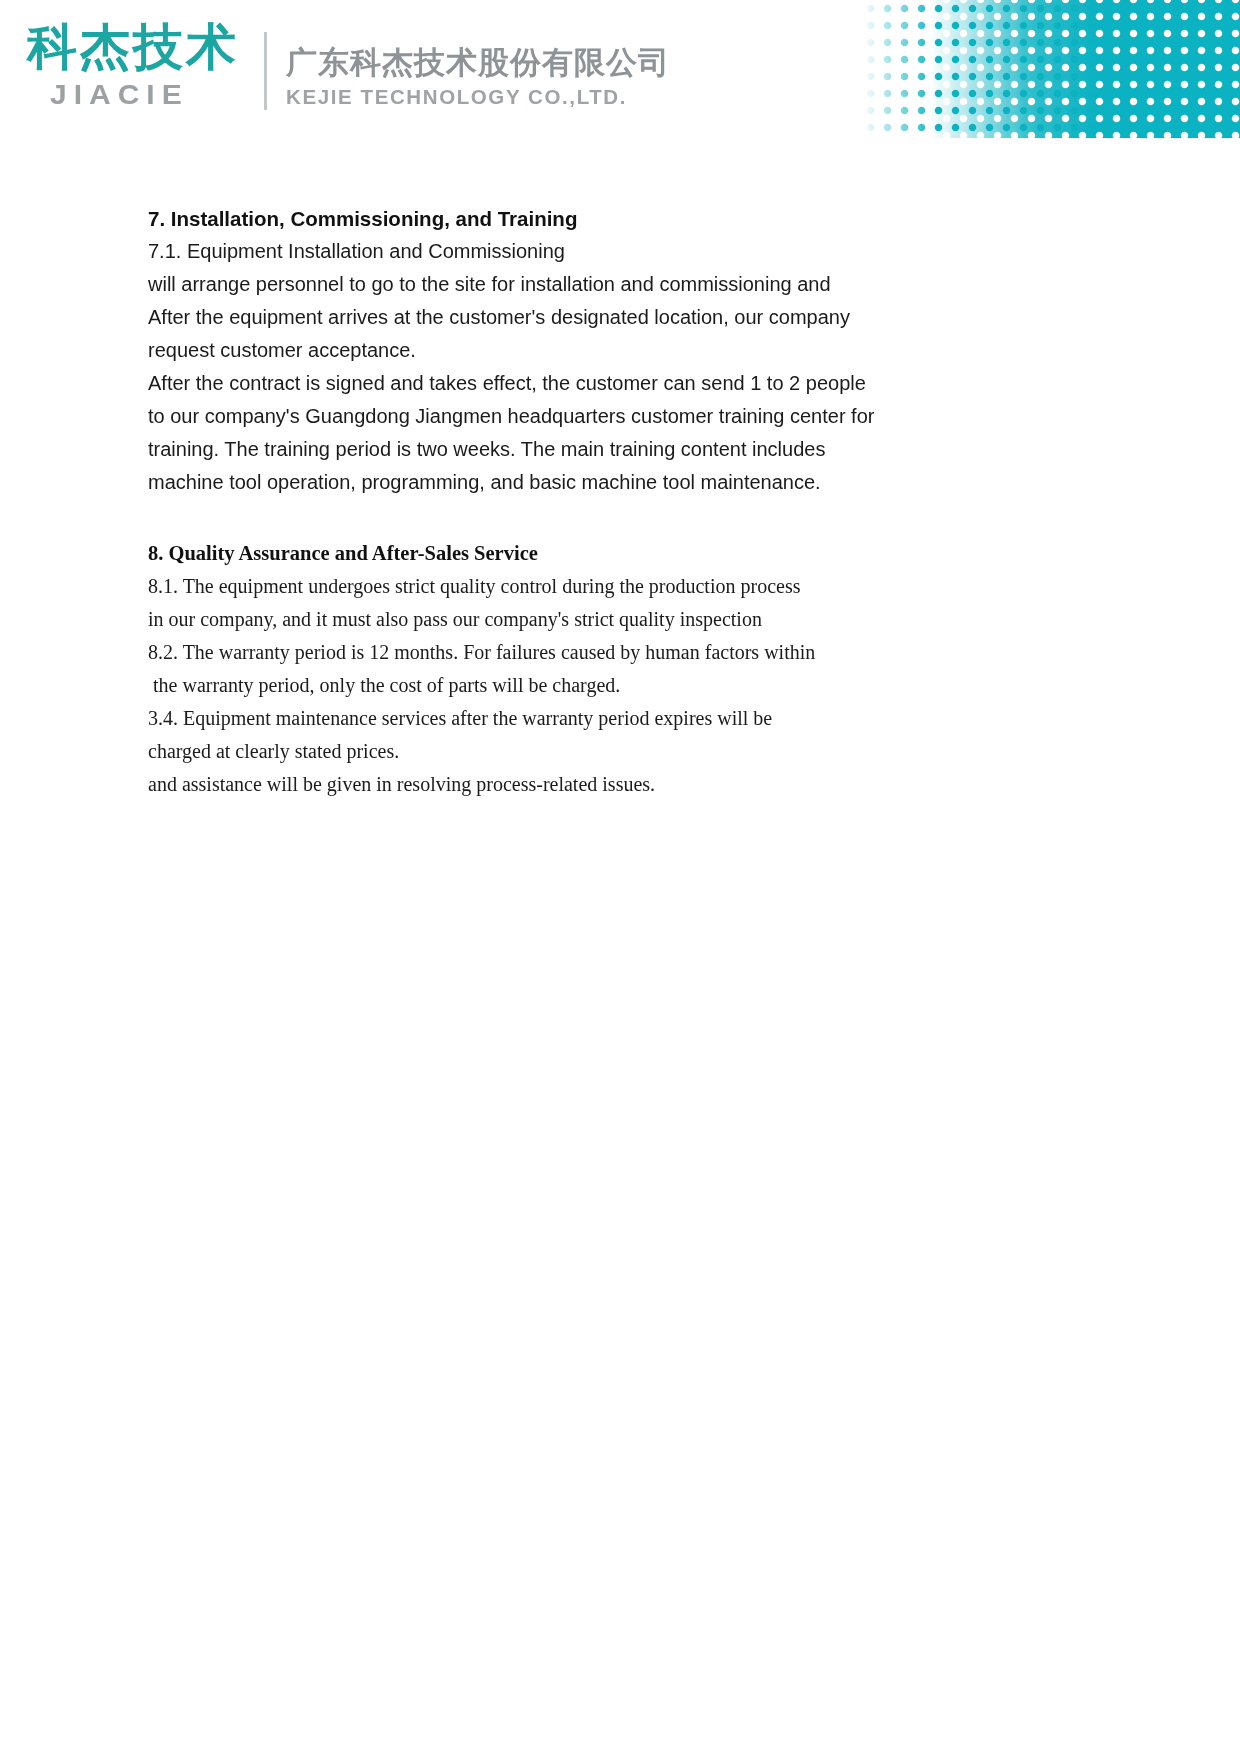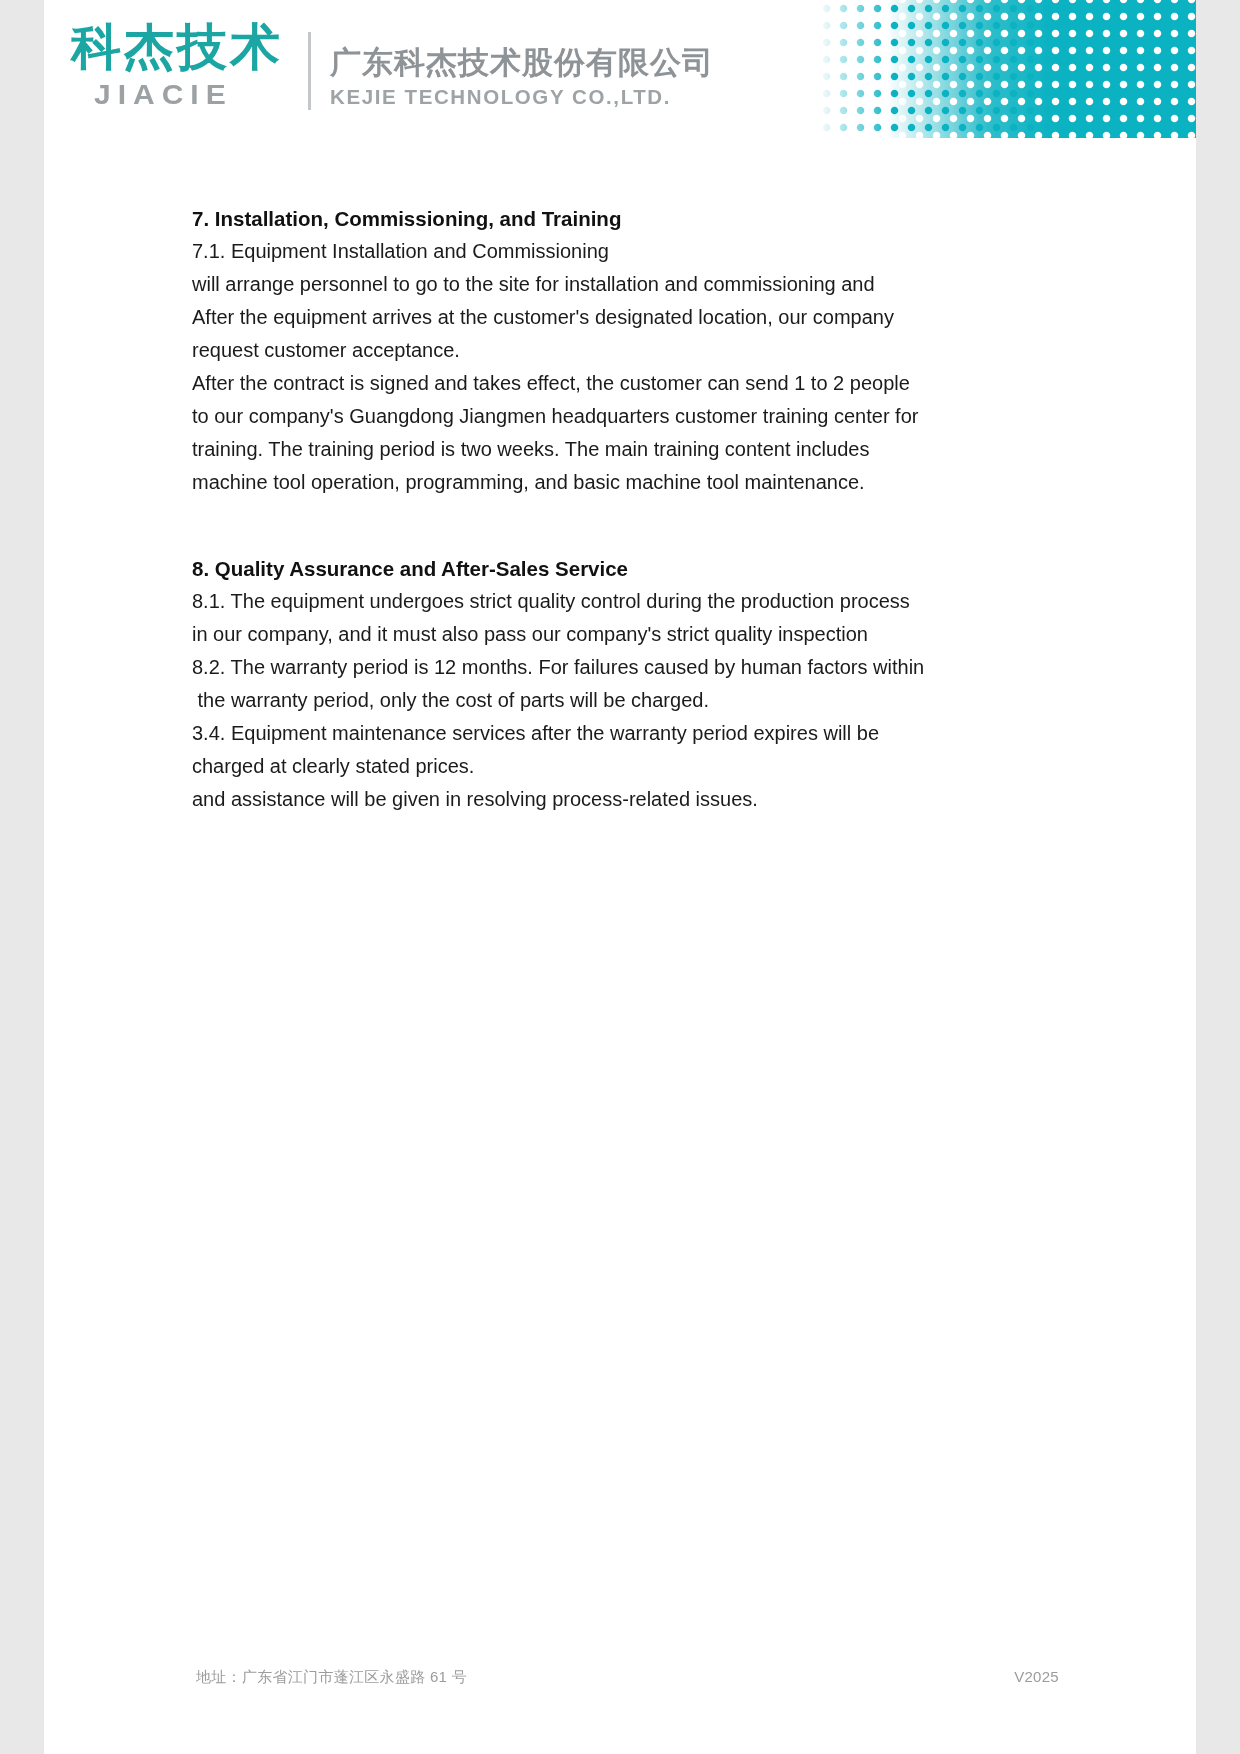--- a/index.html
+++ b/index.html
@@ -1,18 +1,18 @@
 <!DOCTYPE html>
 <html><head>
 <meta charset="utf-8">
 <style>
   html,body{margin:0;padding:0;background:#e8e8e8;}
   .page{
     position:relative;
-    width:1152px;height:1754px;
+    width:1240px;height:1754px;
     margin:0 auto;
     background:#ffffff;
     overflow:hidden;
     font-family:"Liberation Sans","DejaVu Sans",sans-serif;
     color:#1b1b1b;
   }
 
   
   .logo-zh{
     position:absolute;left:27px;top:22px;
@@ -59,21 +59,21 @@
   .doc-body{
     position:absolute;left:148px;top:202px;width:860px;
     font-size:20px;line-height:33px;
   }
   .doc-section h2{
     margin:0;
     font-size:20.5px;font-weight:bold;line-height:33px;
     color:#111;
   }
   .doc-section.sec-7 h2{}
-  .doc-section.sec-8{margin-top:53px;}
+  .doc-section.sec-8{margin-top:38px;font-family:Liberation Serif, serif;}
   .line{white-space:pre;line-height:33px;}
 
   
   .page-footer{
     position:absolute;left:152px;top:1668px;width:863px;
     display:flex;justify-content:space-between;align-items:baseline;
     font-size:15px;color:#9c9c9c;letter-spacing:.3px;
   }
 </style>
 </head>
@@ -112,18 +112,14 @@
           <div class="line">in our company, and it must also pass our company's strict quality inspection</div>
           <div class="line">8.2. The warranty period is 12 months. For failures caused by human factors within</div>
           <div class="line"> the warranty period, only the cost of parts will be charged.</div>
           <div class="line">3.4. Equipment maintenance services after the warranty period expires will be</div>
           <div class="line">charged at clearly stated prices.</div>
           <div class="line">and assistance will be given in resolving process-related issues.</div>
         </div>
     </section>
   </main>
 
-  <footer class="page-footer">
-    <span>地址：广东省江门市蓬江区永盛路 61 号</span>
-    <span>V2025</span>
-  </footer>
 
 </div>
 
 </body></html>

